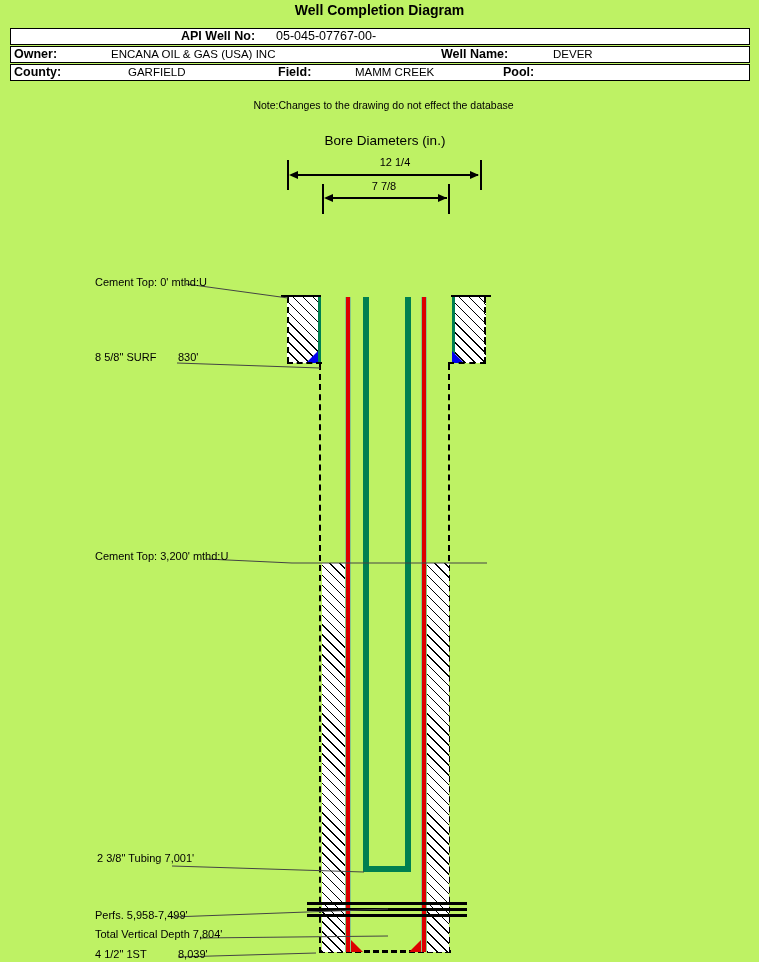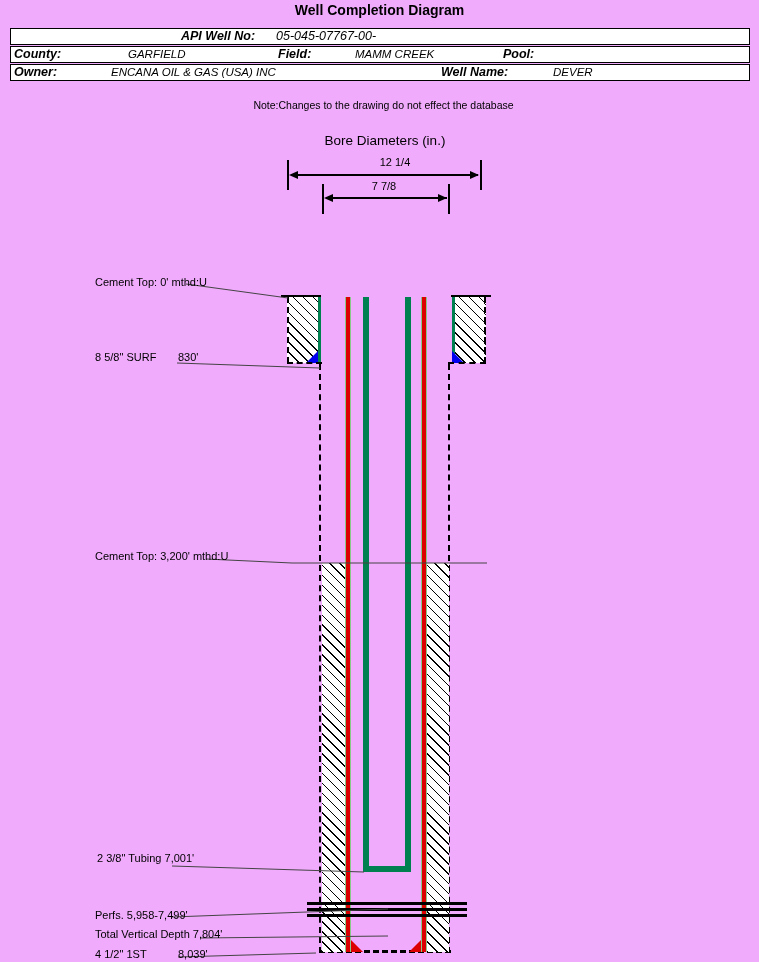--- a/index.html
+++ b/index.html
@@ -1,28 +1,28 @@
 <!DOCTYPE html>
 <html style="--casing-red: #dd0000; --tubing-green: #008050; --pale-green: #88c888; --shoe-blue: #0000ee;"><head>
 <meta charset="utf-8">
 <style>
   * { box-sizing: border-box; }
   html,body { margin:0; padding:0; background:#fff; }
   .page {
-    position:relative; width:759px; height:962px; background:#f0abfc;
+    position:relative; width:759px; height:962px; background:#bef264;
     font-family:"Liberation Sans", sans-serif; color:#000; overflow:hidden;
   }
   .abs { position:absolute; }
   .title {
     position:absolute; top:2px; left:0; width:759px; text-align:center;
     font-size:14px; font-weight:bold;
   }
   
   .htable { position:absolute; left:10px; top:28px; width:740px; }
-  .hrow { position:relative; height:17px; border:1.5px solid #000; margin-bottom:1px; background:#fff;font-style:italic; }
+  .hrow { position:relative; height:17px; border:1.5px solid #000; margin-bottom:1px; background:#fff; }
   .hrow span { position:absolute; top:1px; line-height:13px; white-space:nowrap; }
   .lbl { font-weight:bold; font-size:12.5px; }
   .val { font-size:11.5px;text-align:right; }
   .note { position:absolute; top:99px; left:4px; width:759px; text-align:center; font-size:10.5px; }
 
   
   .bd-title { position:absolute; top:133px; left:235px; width:300px; text-align:center; font-size:13.5px; }
   .dim-label { position:absolute; width:100px; text-align:center; font-size:11px; }
   .dim-line { position:absolute; height:2px; background:#000; }
   .tick { position:absolute; width:2px; background:#000; }
@@ -63,32 +63,32 @@
 <div class="page">
 
   <div class="title">Well Completion Diagram</div>
 
   <div class="htable">
     <div class="hrow">
       <span class="lbl" style="left:170px">API Well No:</span>
       <span class="val" style="left:265px; font-size:12.5px">05-045-07767-00-</span>
     </div>
     <div class="hrow">
+      <span class="lbl" style="left:3px">Owner:</span>
+      <span class="val" style="left:100px">ENCANA OIL &amp; GAS (USA) INC</span>
+      <span class="lbl" style="left:430px">Well Name:</span>
+      <span class="val" style="left:542px">DEVER</span>
+    </div>
+    <div class="hrow">
       <span class="lbl" style="left:3px">County:</span>
       <span class="val" style="left:117px">GARFIELD</span>
       <span class="lbl" style="left:267px">Field:</span>
       <span class="val" style="left:344px">MAMM CREEK</span>
       <span class="lbl" style="left:492px">Pool:</span>
       <span class="val" style="left:560px"></span>
-    </div>
-    <div class="hrow">
-      <span class="lbl" style="left:3px">Owner:</span>
-      <span class="val" style="left:100px">ENCANA OIL &amp; GAS (USA) INC</span>
-      <span class="lbl" style="left:430px">Well Name:</span>
-      <span class="val" style="left:542px">DEVER</span>
     </div>
   </div>
 
   <div class="note">Note:Changes to the drawing do not effect the database</div>
 
   <div class="bd-title">Bore Diameters (in.)</div>
 
   <div class="dim-label" style="top:156px; left:345px">12 1/4</div>
   <div class="tick" style="left:287px; top:160px; height:30px"></div>
   <div class="tick" style="left:480px; top:160px; height:30px"></div>

